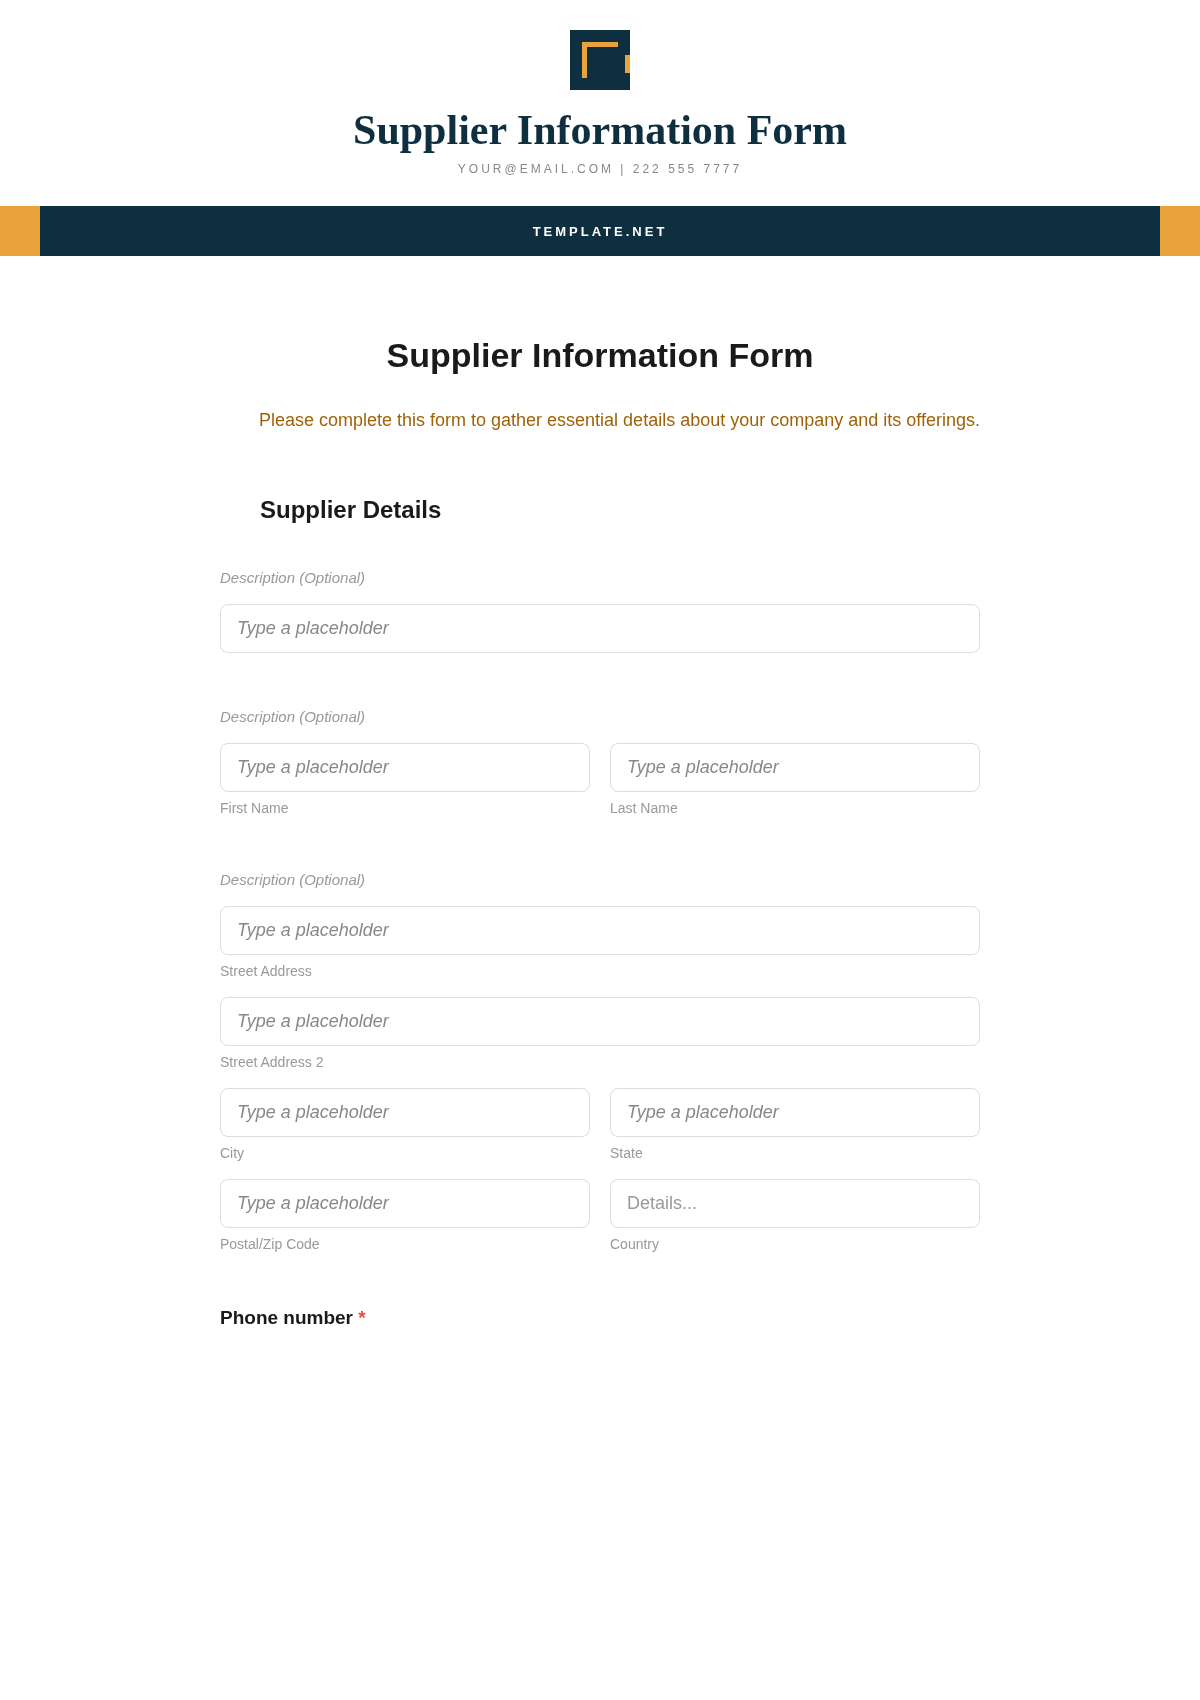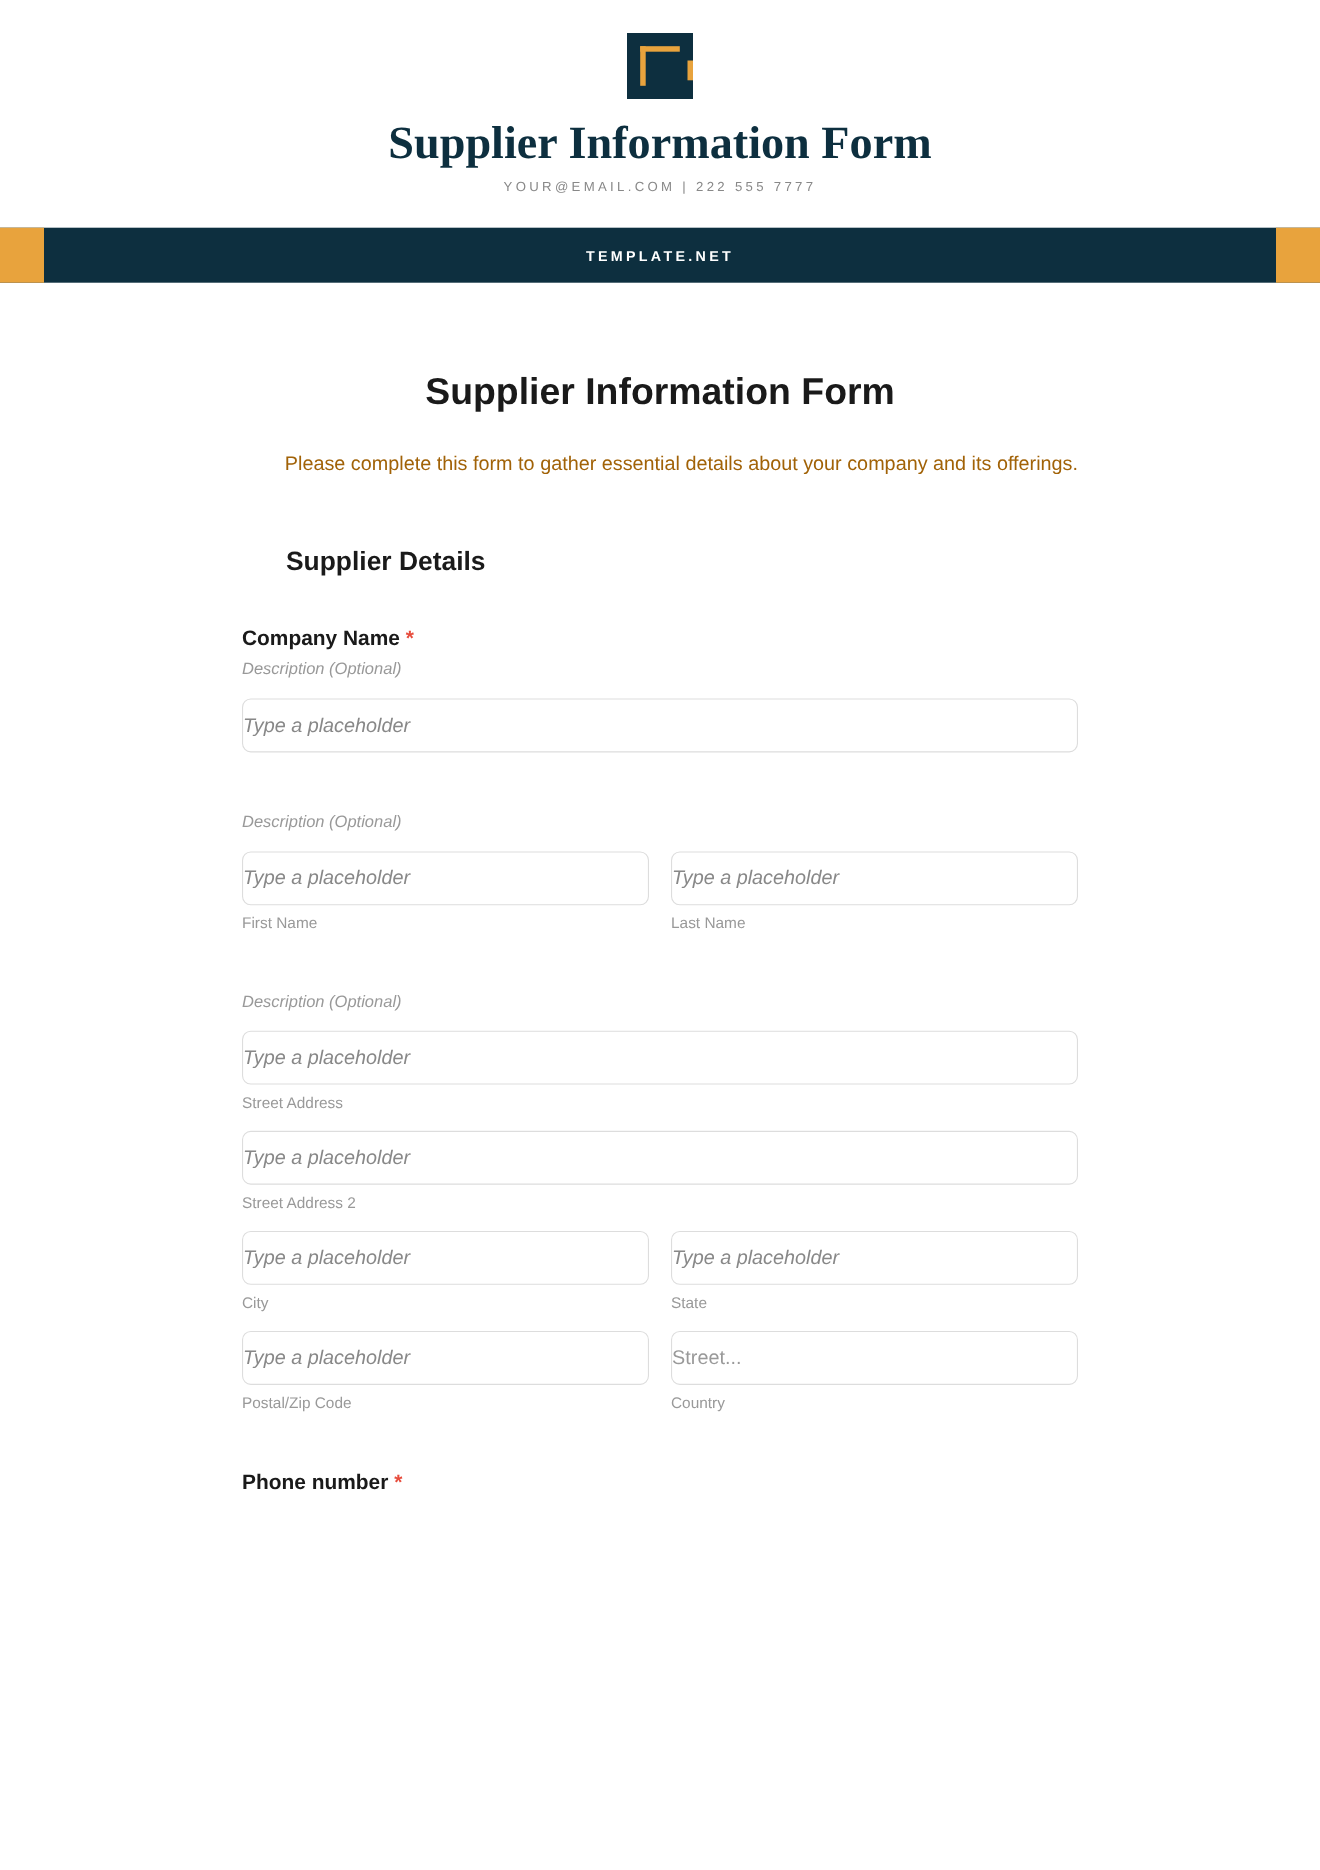--- a/index.html
+++ b/index.html
@@ -135,21 +135,21 @@
     .field-row {
       display: flex;
       gap: 20px;
       margin-bottom: 18px;
     }
     .field-col {
       flex: 1;
     }
     input[type="text"], .select-box {
       width: 100%;
-      padding: 13px 0;
+      padding: 13px 16px;
       font-size: 18px;
       border: 1px solid #ddd;
       border-radius: 8px;
       background: #fff;
       color: #333;
       font-family: inherit;
     }
     input[type="text"]::placeholder {
       color: #888;
       font-style: italic;
@@ -181,24 +181,20 @@
   <span class="banner-text">TEMPLATE.NET</span>
 </div>
 
 <div class="form-container">
   <h2 class="form-title">Supplier Information Form</h2>
   <p class="form-description">Please complete this form to gather essential details about your company and its offerings.</p>
 
   <h3 class="section-title">Supplier Details</h3>
 
   <div class="field-group">
-    <div class="field-label">
-      <span>Company Name</span>
-      <span class="required">*</span>
-    </div>
     <div class="field-desc">Description (Optional)</div>
     <input type="text" placeholder="Type a placeholder" style="">
   </div>
 
   <div class="field-group">
     <div class="field-desc">Description (Optional)</div>
     <div class="field-row">
       <div class="field-col">
         <input type="text" placeholder="Type a placeholder" style="">
         <div class="sublabel">First Name</div>
@@ -233,21 +229,21 @@
         <div class="sublabel">State</div>
       </div>
     </div>
 
     <div class="field-row">
       <div class="field-col">
         <input type="text" placeholder="Type a placeholder" style="">
         <div class="sublabel">Postal/Zip Code</div>
       </div>
       <div class="field-col">
-        <div class="select-box">Street...</div>
+        <div class="select-box">Details...</div>
         <div class="sublabel">Country</div>
       </div>
     </div>
   </div>
 
   <div class="field-group">
     <div class="field-label">
       <span>Phone number</span>
       <span class="required">*</span>
     </div>

